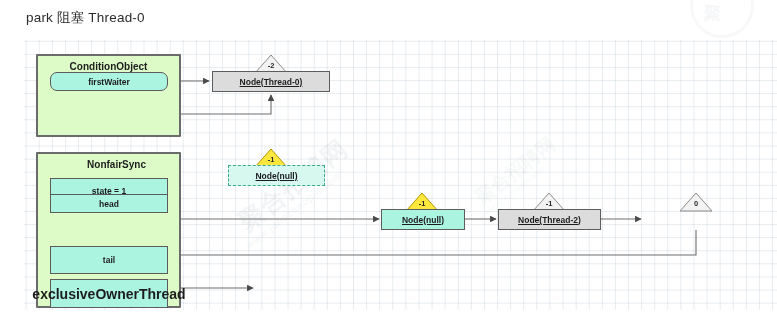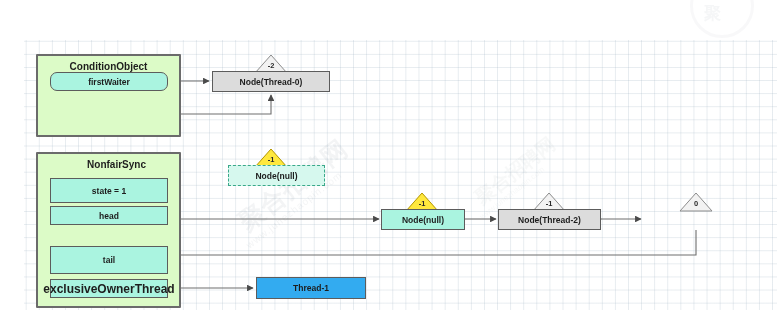--- a/index.html
+++ b/index.html
@@ -150,20 +150,21 @@
   .node-box {
     position: absolute;
     box-sizing: border-box;
     display: flex;
     align-items: center;
     justify-content: center;
     font-size: 8.5px;
     font-weight: bold;
     color: #1d1d1d;
     white-space: nowrap;
+    text-decoration: underline;
   }
   .node-gray {
     background: #dcdcdc;
     border: 1px solid #5c5c5c;
   }
   .node-cyan {
     background: #aaf4e0;
     border: 1px solid #5c5c5c;
   }
   .node-cyan-dashed {
@@ -213,20 +214,21 @@
   <div id="grid-fade-left"></div>
   <div id="grid-fade-bottom"></div>
 
   <div class="watermark wm-main">聚合招聘网</div>
   <div class="watermark wm-sub">www.juhezhaopin.com</div>
   <div class="watermark wm-main2">聚合招聘网</div>
   <div class="watermark wm-sub2">www.juhezhaopin.com</div>
   <div class="wm-circle"></div>
   <div class="wm-circle-txt">聚</div>
 
+  <div id="title">park 阻塞 Thread-0</div>
 
   <svg id="connectors" viewBox="0 0 777 314">
     <defs>
       <marker id="arrow" viewBox="0 0 10 10" refX="9" refY="5" markerWidth="6" markerHeight="6" orient="auto-start-reverse">
         <path d="M 0 0 L 10 5 L 0 10 z" fill="#4a4a4a"></path>
       </marker>
       <marker id="arrowrev" viewBox="0 0 10 10" refX="1" refY="5" markerWidth="6" markerHeight="6" orient="auto-start-reverse">
         <path d="M 10 0 L 0 5 L 10 10 z" fill="#4a4a4a"></path>
       </marker>
     </defs>
@@ -254,27 +256,27 @@
   <div class="field-box" style="left:50px; top:72px; width:118px; height:19px;border-radius:7px;">
     <span>firstWaiter</span>
   </div>
 
   <div class="container-box" style="left:36px; top:152px; width:145px; height:156px;">
     <div class="container-title" style="top:5px;margin-left:16px;">NonfairSync</div>
   </div>
   <div class="field-box" style="left:50px; top:178px; width:118px; height:25px;">
     <span>state = 1</span>
   </div>
-  <div class="field-box" style="left:50px; top:206px; width:118px; height:19px;">
+  <div class="field-box" style="left:50px; top:194px; width:118px; height:19px;">
     <span>head</span>
   </div>
   <div class="field-box" style="left:50px; top:246px; width:118px; height:28px;">
     <span>tail</span>
   </div>
-  <div class="field-box" style="left:50px; top:279px; width:118px; height:19px; font-size:12px;">
+  <div class="field-box" style="left:50px; top:279px; width:118px; height:29px; font-size:14px;">
     <span>exclusiveOwnerThread</span>
   </div>
 
   <div class="badge" style="left:254px; top:54px;">
     <svg width="34" height="20" viewBox="0 0 34 20">
       <polygon points="17,1 33,19 1,19" fill="#f2f2f2" stroke="#8c8c8c" stroke-width="1"></polygon>
     </svg>
     <div class="badge-label">-2</div>
   </div>
   <div class="node-box node-gray" style="left:212px; top:71px; width:118px; height:21px;">
@@ -311,17 +313,14 @@
     <span>Node(Thread-2)</span>
   </div>
 
   <div class="badge" style="left:679px; top:192px;">
     <svg width="34" height="20" viewBox="0 0 34 20">
       <polygon points="17,1 33,19 1,19" fill="#f2f2f2" stroke="#8c8c8c" stroke-width="1"></polygon>
     </svg>
     <div class="badge-label">0</div>
   </div>
 
-  <div class="node-box node-blue" style="left:256px; top:277px; width:110px; height:22px;">
-    <span>Thread-1</span>
-  </div>
 
 </div>
 
 </body></html>

